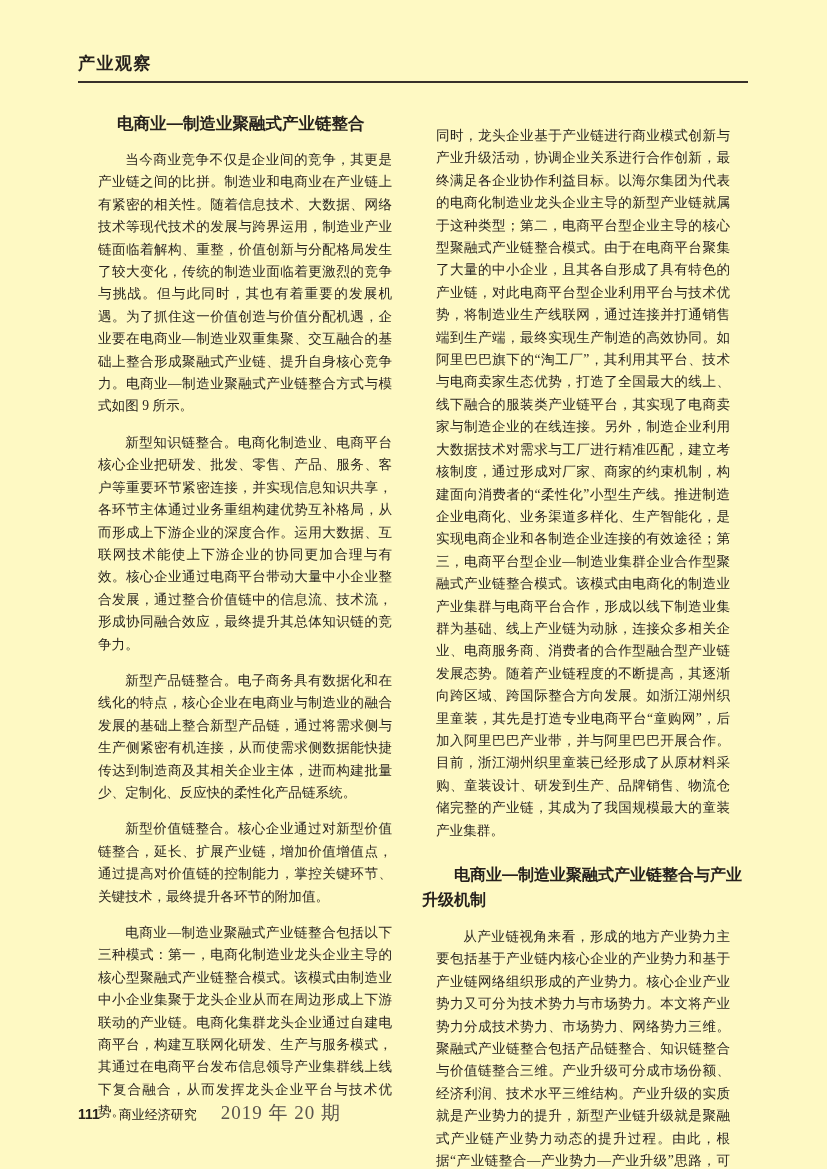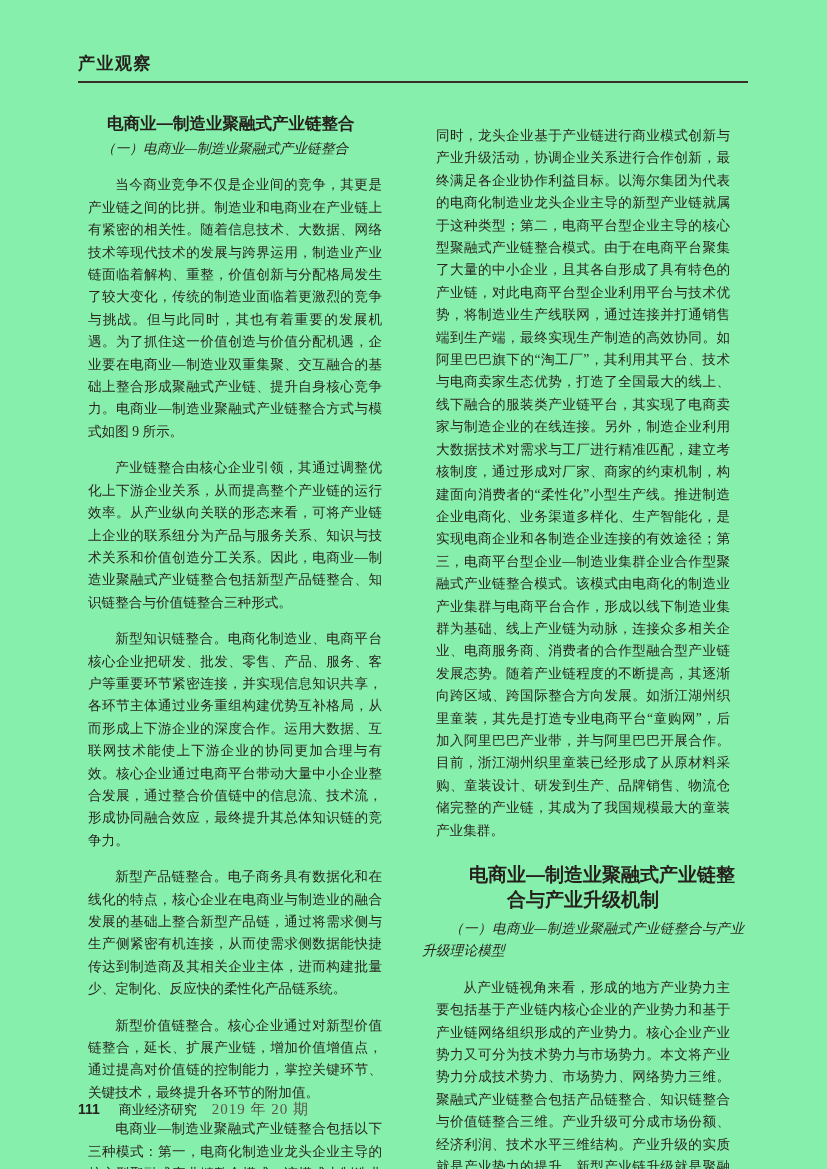--- a/index.html
+++ b/index.html
@@ -1,56 +1,56 @@
 <!DOCTYPE html>
 <html><head>
 <meta charset="utf-8">
 <style>
   html,body { margin:0; padding:0; background:#e8e8e8; }
   .page {
     position:relative;
     width:827px; height:1169px;
     margin:0 auto;
-    background:#86efac;
+    background:#fef9c3;
     overflow:hidden;
     color:#2b2620;
   }
   .header {
     position:absolute; left:78px; top:52px; width:670px;
     border-bottom:2px solid #38312a;
     padding-bottom:6px;
   }
   .header-label {
     font-family:"Liberation Sans", sans-serif;
     font-weight:bold; font-size:17px; letter-spacing:1.5px;
     color:#26211c;
   }
   .columns {
-    position:absolute; left:74px; top:111px; width:670px; height:975px;
-    display:flex; gap:26px;
+    position:absolute; left:84px; top:111px; width:670px; height:975px;
+    display:flex; gap:16px;
   }
   .col { width:322px; }
   .body-text {
     font-family:"Liberation Serif", serif;
     font-size:13.6px; line-height:22.4px;
     text-align:justify; margin:14px;
     color:#2b2620;
   }
   .indent { text-indent:2em; }
   .h1 {
     font-family:"Liberation Sans", sans-serif;
     font-weight:bold; font-size:16.5px; line-height:24px;
     text-indent:2em; margin:0 0 3px 0; color:#26211c;
     text-align:left;
   }
   .h1-mid {
     font-family:"Liberation Sans", sans-serif;
-    font-weight:bold; font-size:19px; line-height:25px;
+    font-weight:bold; font-size:16px; line-height:25px;
     text-indent:2em; margin:20px 0 6px 0; color:#26211c;
-    text-align:center;
+    text-align:left;
   }
   .sub {
     font-family:"Liberation Serif", serif;
     font-style:italic;
     font-size:13.8px; line-height:22.4px;
     text-indent:2em; margin:0;
     text-align:justify;
     color:#2b2620;
   }
   .footer {
@@ -61,50 +61,47 @@
     font-family:"Liberation Sans", sans-serif;
     font-weight:bold; font-size:14px; color:#26211c;
   }
   .footer-journal {
     font-family:"Liberation Sans", sans-serif;
     font-weight:normal; font-size:13px; color:#26211c;
     margin-left:19px;
   }
   .footer-issue {
     font-family:"Liberation Serif", serif;
-    font-size:15px; color:#5a544d;
-    margin-left:15px; letter-spacing:1px;
+    font-size:19px; color:#5a544d;
+    margin-left:24px; letter-spacing:1px;
   }
 </style>
 </head>
 <body>
 
 <div class="page">
 
   <div class="header">
     <span class="header-label">产业观察</span>
   </div>
 
   <div class="columns">
 
     <div class="col">
       <h2 class="h1">电商业—制造业聚融式产业链整合</h2>
-      <p class="sub">（一）电商业—制造业聚融式产业链整合</p>
       <p class="body-text indent">当今商业竞争不仅是企业间的竞争，其更是产业链之间的比拼。制造业和电商业在产业链上有紧密的相关性。随着信息技术、大数据、网络技术等现代技术的发展与跨界运用，制造业产业链面临着解构、重整，价值创新与分配格局发生了较大变化，传统的制造业面临着更激烈的竞争与挑战。但与此同时，其也有着重要的发展机遇。为了抓住这一价值创造与价值分配机遇，企业要在电商业—制造业双重集聚、交互融合的基础上整合形成聚融式产业链、提升自身核心竞争力。电商业—制造业聚融式产业链整合方式与模式如图 9 所示。</p>
-      <p class="body-text indent">产业链整合由核心企业引领，其通过调整优化上下游企业关系，从而提高整个产业链的运行效率。从产业纵向关联的形态来看，可将产业链上企业的联系纽分为产品与服务关系、知识与技术关系和价值创造分工关系。因此，电商业—制造业聚融式产业链整合包括新型产品链整合、知识链整合与价值链整合三种形式。</p>
       <p class="body-text indent">新型知识链整合。电商化制造业、电商平台核心企业把研发、批发、零售、产品、服务、客户等重要环节紧密连接，并实现信息知识共享，各环节主体通过业务重组构建优势互补格局，从而形成上下游企业的深度合作。运用大数据、互联网技术能使上下游企业的协同更加合理与有效。核心企业通过电商平台带动大量中小企业整合发展，通过整合价值链中的信息流、技术流，形成协同融合效应，最终提升其总体知识链的竞争力。</p>
       <p class="body-text indent">新型产品链整合。电子商务具有数据化和在线化的特点，核心企业在电商业与制造业的融合发展的基础上整合新型产品链，通过将需求侧与生产侧紧密有机连接，从而使需求侧数据能快捷传达到制造商及其相关企业主体，进而构建批量少、定制化、反应快的柔性化产品链系统。</p>
       <p class="body-text indent">新型价值链整合。核心企业通过对新型价值链整合，延长、扩展产业链，增加价值增值点，通过提高对价值链的控制能力，掌控关键环节、关键技术，最终提升各环节的附加值。</p>
       <p class="body-text indent">电商业—制造业聚融式产业链整合包括以下三种模式：第一，电商化制造业龙头企业主导的核心型聚融式产业链整合模式。该模式由制造业中小企业集聚于龙头企业从而在周边形成上下游联动的产业链。电商化集群龙头企业通过自建电商平台，构建互联网化研发、生产与服务模式，其通过在电商平台发布信息领导产业集群线上线下复合融合，从而发挥龙头企业平台与技术优势。</p>
     </div>
 
     <div class="col">
       <p class="body-text">同时，龙头企业基于产业链进行商业模式创新与产业升级活动，协调企业关系进行合作创新，最终满足各企业协作利益目标。以海尔集团为代表的电商化制造业龙头企业主导的新型产业链就属于这种类型；第二，电商平台型企业主导的核心型聚融式产业链整合模式。由于在电商平台聚集了大量的中小企业，且其各自形成了具有特色的产业链，对此电商平台型企业利用平台与技术优势，将制造业生产线联网，通过连接并打通销售端到生产端，最终实现生产制造的高效协同。如阿里巴巴旗下的“淘工厂”，其利用其平台、技术与电商卖家生态优势，打造了全国最大的线上、线下融合的服装类产业链平台，其实现了电商卖家与制造企业的在线连接。另外，制造企业利用大数据技术对需求与工厂进行精准匹配，建立考核制度，通过形成对厂家、商家的约束机制，构建面向消费者的“柔性化”小型生产线。推进制造企业电商化、业务渠道多样化、生产智能化，是实现电商企业和各制造企业连接的有效途径；第三，电商平台型企业—制造业集群企业合作型聚融式产业链整合模式。该模式由电商化的制造业产业集群与电商平台合作，形成以线下制造业集群为基础、线上产业链为动脉，连接众多相关企业、电商服务商、消费者的合作型融合型产业链发展态势。随着产业链程度的不断提高，其逐渐向跨区域、跨国际整合方向发展。如浙江湖州织里童装，其先是打造专业电商平台“童购网”，后加入阿里巴巴产业带，并与阿里巴巴开展合作。目前，浙江湖州织里童装已经形成了从原材料采购、童装设计、研发到生产、品牌销售、物流仓储完整的产业链，其成为了我国规模最大的童装产业集群。</p>
       <h2 class="h1-mid">电商业—制造业聚融式产业链整合与产业升级机制</h2>
-      <p class="sub">（一）电商业—制造业聚融式产业链整合与产业升级理论模型</p>
       <p class="body-text indent">从产业链视角来看，形成的地方产业势力主要包括基于产业链内核心企业的产业势力和基于产业链网络组织形成的产业势力。核心企业产业势力又可分为技术势力与市场势力。本文将产业势力分成技术势力、市场势力、网络势力三维。聚融式产业链整合包括产品链整合、知识链整合与价值链整合三维。产业升级可分成市场份额、经济利润、技术水平三维结构。产业升级的实质就是产业势力的提升，新型产业链升级就是聚融式产业链产业势力动态的提升过程。由此，根据“产业链整合—产业势力—产业升级”思路，可以构建电商业—制造业聚融式产业链整合与产业升级理论模型如图 7 所示。</p>
     </div>
 
   </div>
 
   <div class="footer">
     <span class="footer-page">111</span>
     <span class="footer-journal">商业经济研究</span>
     <span class="footer-issue">2019 年 20 期</span>
   </div>

